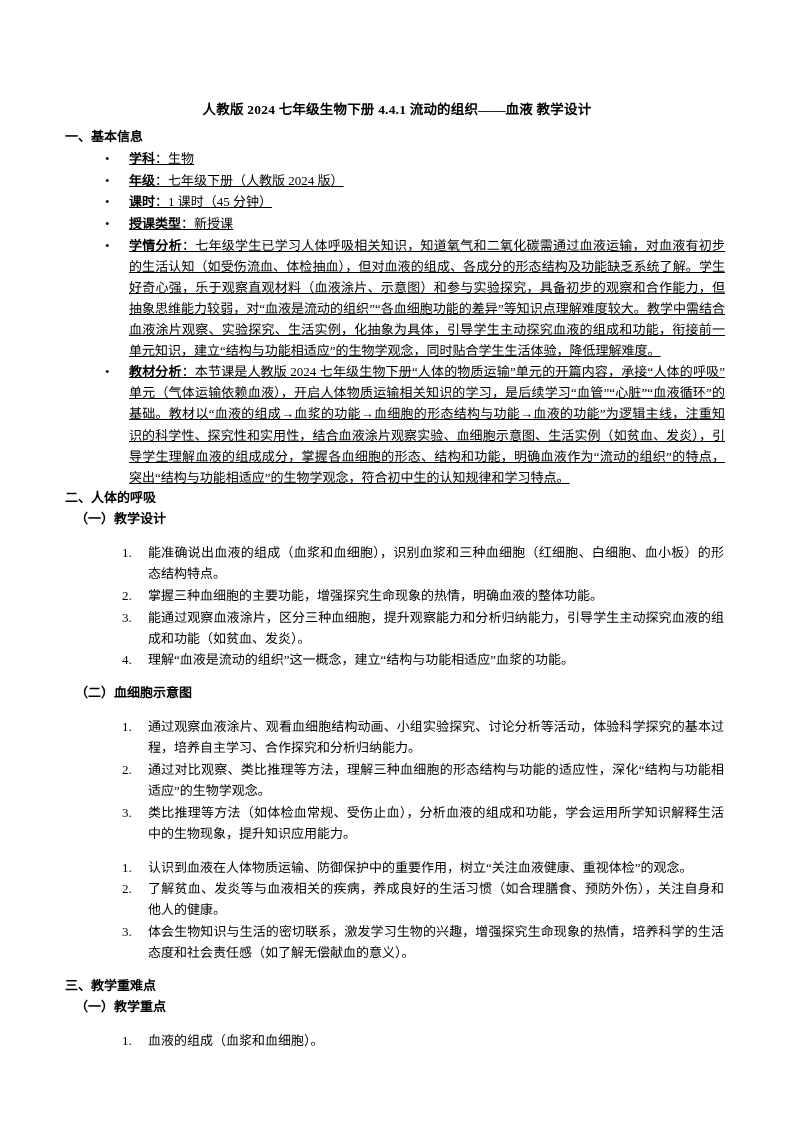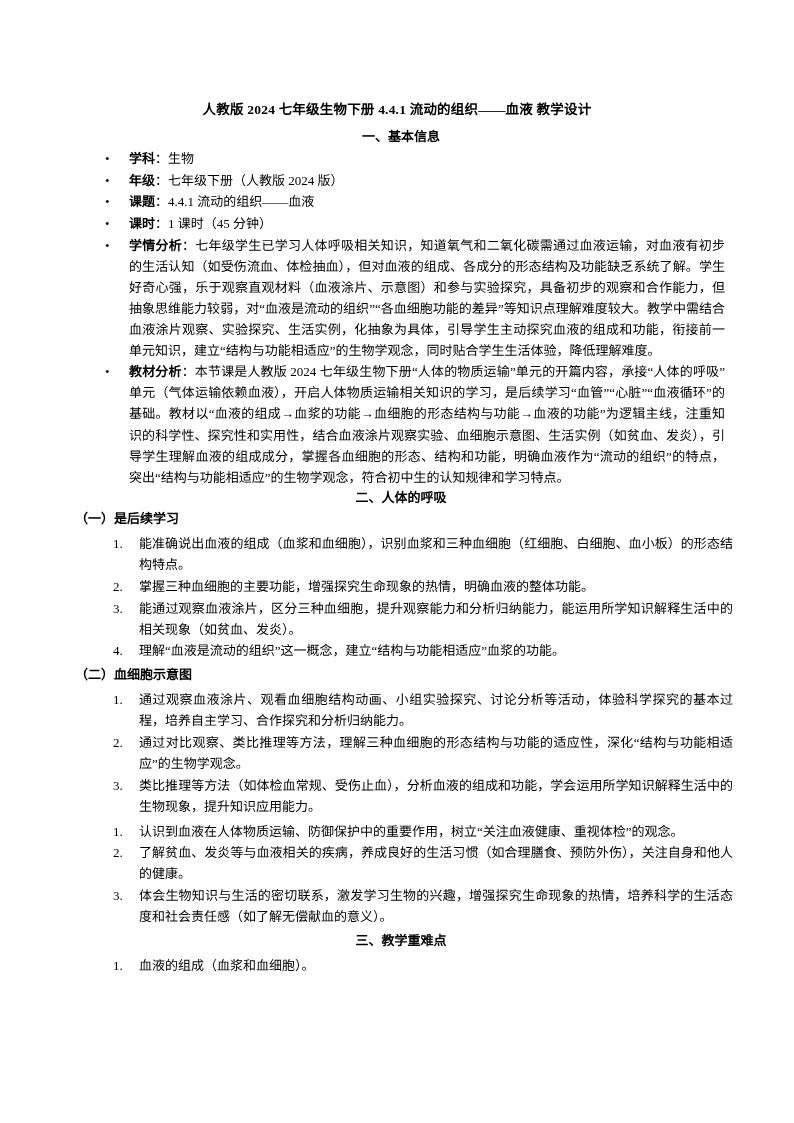--- a/index.html
+++ b/index.html
@@ -29,33 +29,33 @@
     line-height: 1.5;
     margin: 0 0 7px 0;
     letter-spacing: 0.2px;
   }
   .h1 {
     font-size: 13px;
     font-weight: bold;
     line-height: 1.55;
     margin: 0 0 1px 0;
     padding-left: 8px;
-    text-align: center;
   }
   .h2 {
     font-size: 13px;
     font-weight: bold;
     line-height: 1.55;
     margin: 0 0 1px 0;
     padding-left: 18px;
   }
   ul.bullets {
     list-style: none;
     margin: 0 12px 0 0;
     padding: 0;
+    text-decoration: underline;
   }
   ul.bullets > li {
     position: relative;
     font-size: 13px;
     line-height: 1.62;
     padding-left: 72px;
     text-indent: 0;
     margin: 0 0 0.5px 0;
     text-align: justify;
     text-justify: inter-ideograph;
@@ -63,21 +63,21 @@
   ul.bullets > li::before {
     content: "\2022";
     position: absolute;
     left: 48px;
     top: 0;
     font-size: 13px;
     line-height: 1.62;
   }
   ol.nums {
     list-style: none;
-    margin: 4px;
+    margin: 13px;
     padding: 0;
     counter-reset: itemnum;
   }
   ol.nums > li {
     position: relative;
     counter-increment: itemnum;
     font-size: 13px;
     line-height: 1.62;
     padding-left: 78px;
     margin: 0 0 0.5px 0;
@@ -107,52 +107,53 @@
 
 <div class="page">
 
   <div class="doc-title">人教版 2024 七年级生物下册  4.4.1 流动的组织——血液 教学设计</div>
 
   <div class="sec-block">
     <div class="h1">一、基本信息</div>
     <ul class="bullets">
       <li><span class="lbl">学科</span><span>：生物</span></li>
       <li><span class="lbl">年级</span><span>：七年级下册（人教版 2024 版）</span></li>
-      <li><span class="lbl">课题</span><span>：4.4.1 流动的组织——血液</span></li>
       <li><span class="lbl">课时</span><span>：1 课时（45 分钟）</span></li>
+      <li><span class="lbl">授课类型</span><span>：新授课</span></li>
       <li><span class="lbl">学情分析</span><span>：七年级学生已学习人体呼吸相关知识，知道氧气和二氧化碳需通过血液运输，对血液有初步的生活认知（如受伤流血、体检抽血），但对血液的组成、各成分的形态结构及功能缺乏系统了解。学生好奇心强，乐于观察直观材料（血液涂片、示意图）和参与实验探究，具备初步的观察和合作能力，但抽象思维能力较弱，对“血液是流动的组织”“各血细胞功能的差异”等知识点理解难度较大。教学中需结合血液涂片观察、实验探究、生活实例，化抽象为具体，引导学生主动探究血液的组成和功能，衔接前一单元知识，建立“结构与功能相适应”的生物学观念，同时贴合学生生活体验，降低理解难度。</span></li>
       <li><span class="lbl">教材分析</span><span>：本节课是人教版 2024 七年级生物下册“人体的物质运输”单元的开篇内容，承接“人体的呼吸”单元（气体运输依赖血液），开启人体物质运输相关知识的学习，是后续学习“血管”“心脏”“血液循环”的基础。教材以“血液的组成→血浆的功能→血细胞的形态结构与功能→血液的功能”为逻辑主线，注重知识的科学性、探究性和实用性，结合血液涂片观察实验、血细胞示意图、生活实例（如贫血、发炎），引导学生理解血液的组成成分，掌握各血细胞的形态、结构和功能，明确血液作为“流动的组织”的特点，突出“结构与功能相适应”的生物学观念，符合初中生的认知规律和学习特点。</span></li>
     </ul>
   </div>
 
   <div class="sec-block">
     <div class="h1">二、人体的呼吸</div>
 
-    <div class="h2">（一）是后续学习</div>
+    <div class="h2">（一）教学设计</div>
     <ol class="nums">
       <li>能准确说出血液的组成（血浆和血细胞），识别血浆和三种血细胞（红细胞、白细胞、血小板）的形态结构特点。</li>
       <li>掌握三种血细胞的主要功能，增强探究生命现象的热情，明确血液的整体功能。</li>
-      <li>能通过观察血液涂片，区分三种血细胞，提升观察能力和分析归纳能力，能运用所学知识解释生活中的相关现象（如贫血、发炎）。</li>
+      <li>能通过观察血液涂片，区分三种血细胞，提升观察能力和分析归纳能力，引导学生主动探究血液的组成和功能（如贫血、发炎）。</li>
       <li>理解“血液是流动的组织”这一概念，建立“结构与功能相适应”血浆的功能。</li>
     </ol>
 
     <div class="h2">（二）血细胞示意图</div>
     <ol class="nums">
       <li>通过观察血液涂片、观看血细胞结构动画、小组实验探究、讨论分析等活动，体验科学探究的基本过程，培养自主学习、合作探究和分析归纳能力。</li>
       <li>通过对比观察、类比推理等方法，理解三种血细胞的形态结构与功能的适应性，深化“结构与功能相适应”的生物学观念。</li>
       <li>类比推理等方法（如体检血常规、受伤止血），分析血液的组成和功能，学会运用所学知识解释生活中的生物现象，提升知识应用能力。</li>
     </ol>
 
     <ol class="nums">
       <li>认识到血液在人体物质运输、防御保护中的重要作用，树立“关注血液健康、重视体检”的观念。</li>
       <li>了解贫血、发炎等与血液相关的疾病，养成良好的生活习惯（如合理膳食、预防外伤），关注自身和他人的健康。</li>
       <li>体会生物知识与生活的密切联系，激发学习生物的兴趣，增强探究生命现象的热情，培养科学的生活态度和社会责任感（如了解无偿献血的意义）。</li>
     </ol>
   </div>
 
   <div class="sec-block">
     <div class="h1">三、教学重难点</div>
+    <div class="h2">（一）教学重点</div>
     <ol class="nums">
       <li>血液的组成（血浆和血细胞）。</li>
     </ol>
   </div>
 
 </div>
 
 </body></html>

